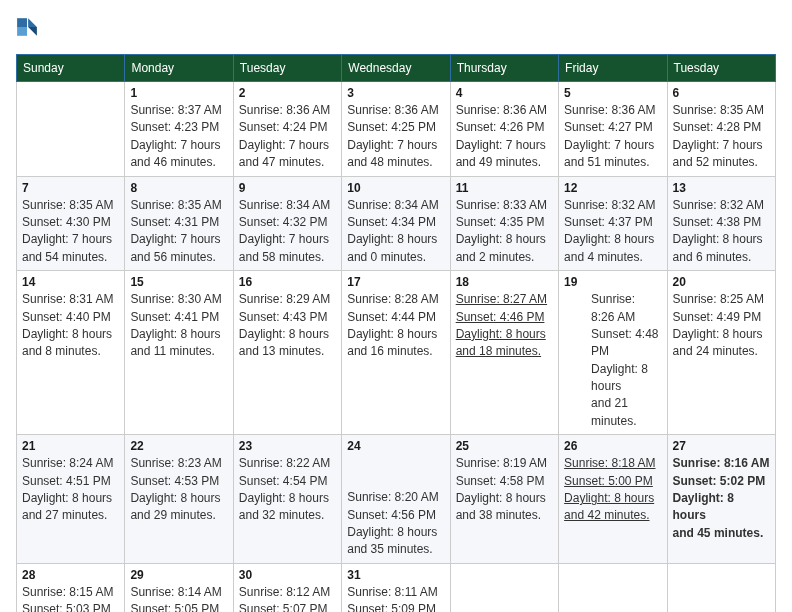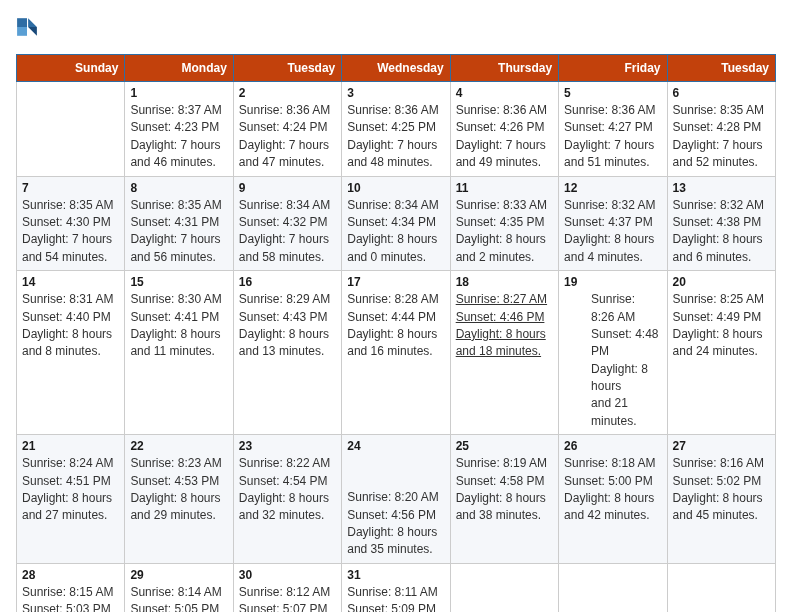--- a/index.html
+++ b/index.html
@@ -36,26 +36,26 @@
     .location {
       font-size: 14px;
       color: #555;
     }
     .calendar {
       width: 100%;
       border-collapse: collapse;
       font-size: 11px;
     }
     .calendar th {
-      background: #c2410c;
+      background: #14532d;
       color: #fff;
-      text-align: right;
+      text-align: left;
       padding: 6px 6px;
       font-size: 12px;
-      font-weight: bold;
+      font-weight: normal;
       border: 1px solid #2e6da4;
     }
     .calendar td {
       vertical-align: top;
       border: 1px solid #ccc;
       padding: 4px 5px;
       width: 108px;
       min-height: 80px;
       background: #fff;
     }
@@ -293,28 +293,28 @@
         </td>
         <td>
           <span class="day-num">25</span>
           <div class="day-info" style="white-space: pre-line;">Sunrise: 8:19 AM
 Sunset: 4:58 PM
 Daylight: 8 hours
 and 38 minutes.</div>
         </td>
         <td>
           <span class="day-num">26</span>
-          <div class="day-info" style="white-space: pre-line;">Sunrise: 8:18 AM
+          <div class="day-info" style="white-space: pre-line; text-decoration: underline;">Sunrise: 8:18 AM
 Sunset: 5:00 PM
 Daylight: 8 hours
 and 42 minutes.</div>
         </td>
         <td>
           <span class="day-num">27</span>
-          <div class="day-info" style="white-space: pre-line;">Sunrise: 8:16 AM
+          <div class="day-info" style="white-space: pre-line; font-weight: bold;">Sunrise: 8:16 AM
 Sunset: 5:02 PM
 Daylight: 8 hours
 and 45 minutes.</div>
         </td>
       </tr>
       <tr>
         <td>
           <span class="day-num">28</span>
           <div class="day-info" style="white-space: pre-line;">Sunrise: 8:15 AM
 Sunset: 5:03 PM

